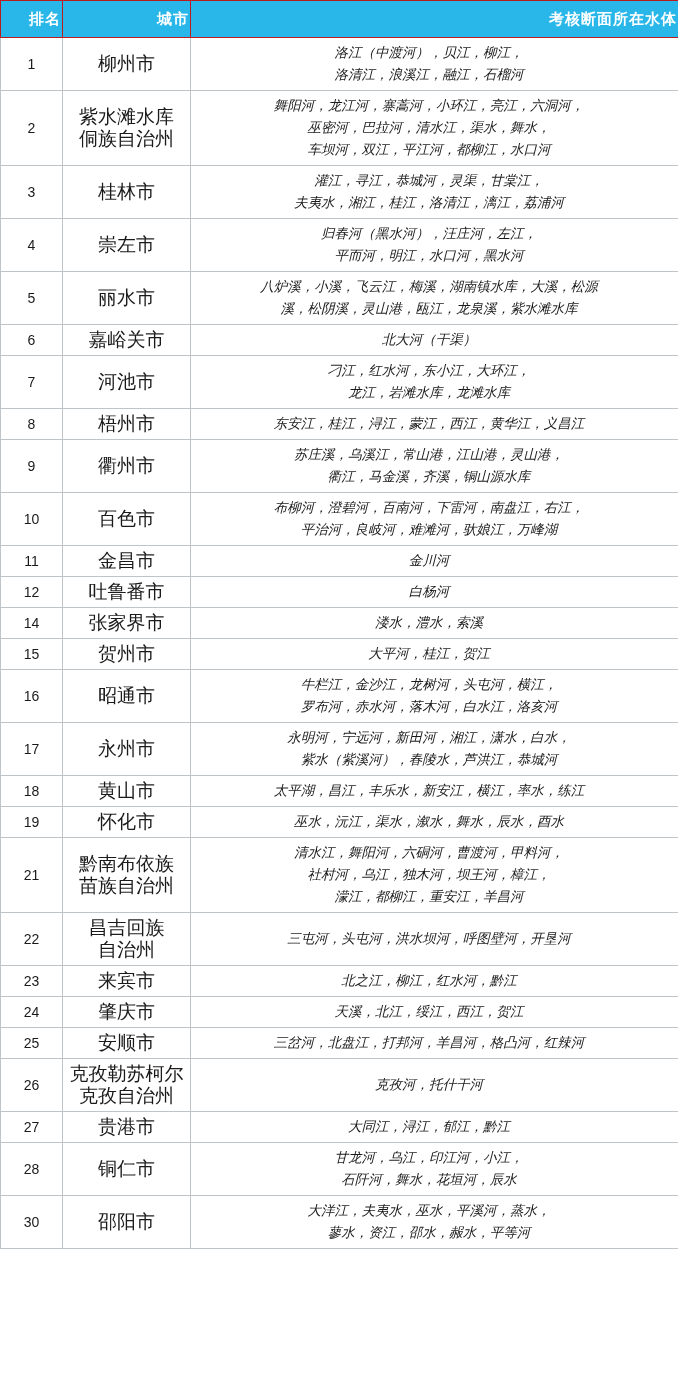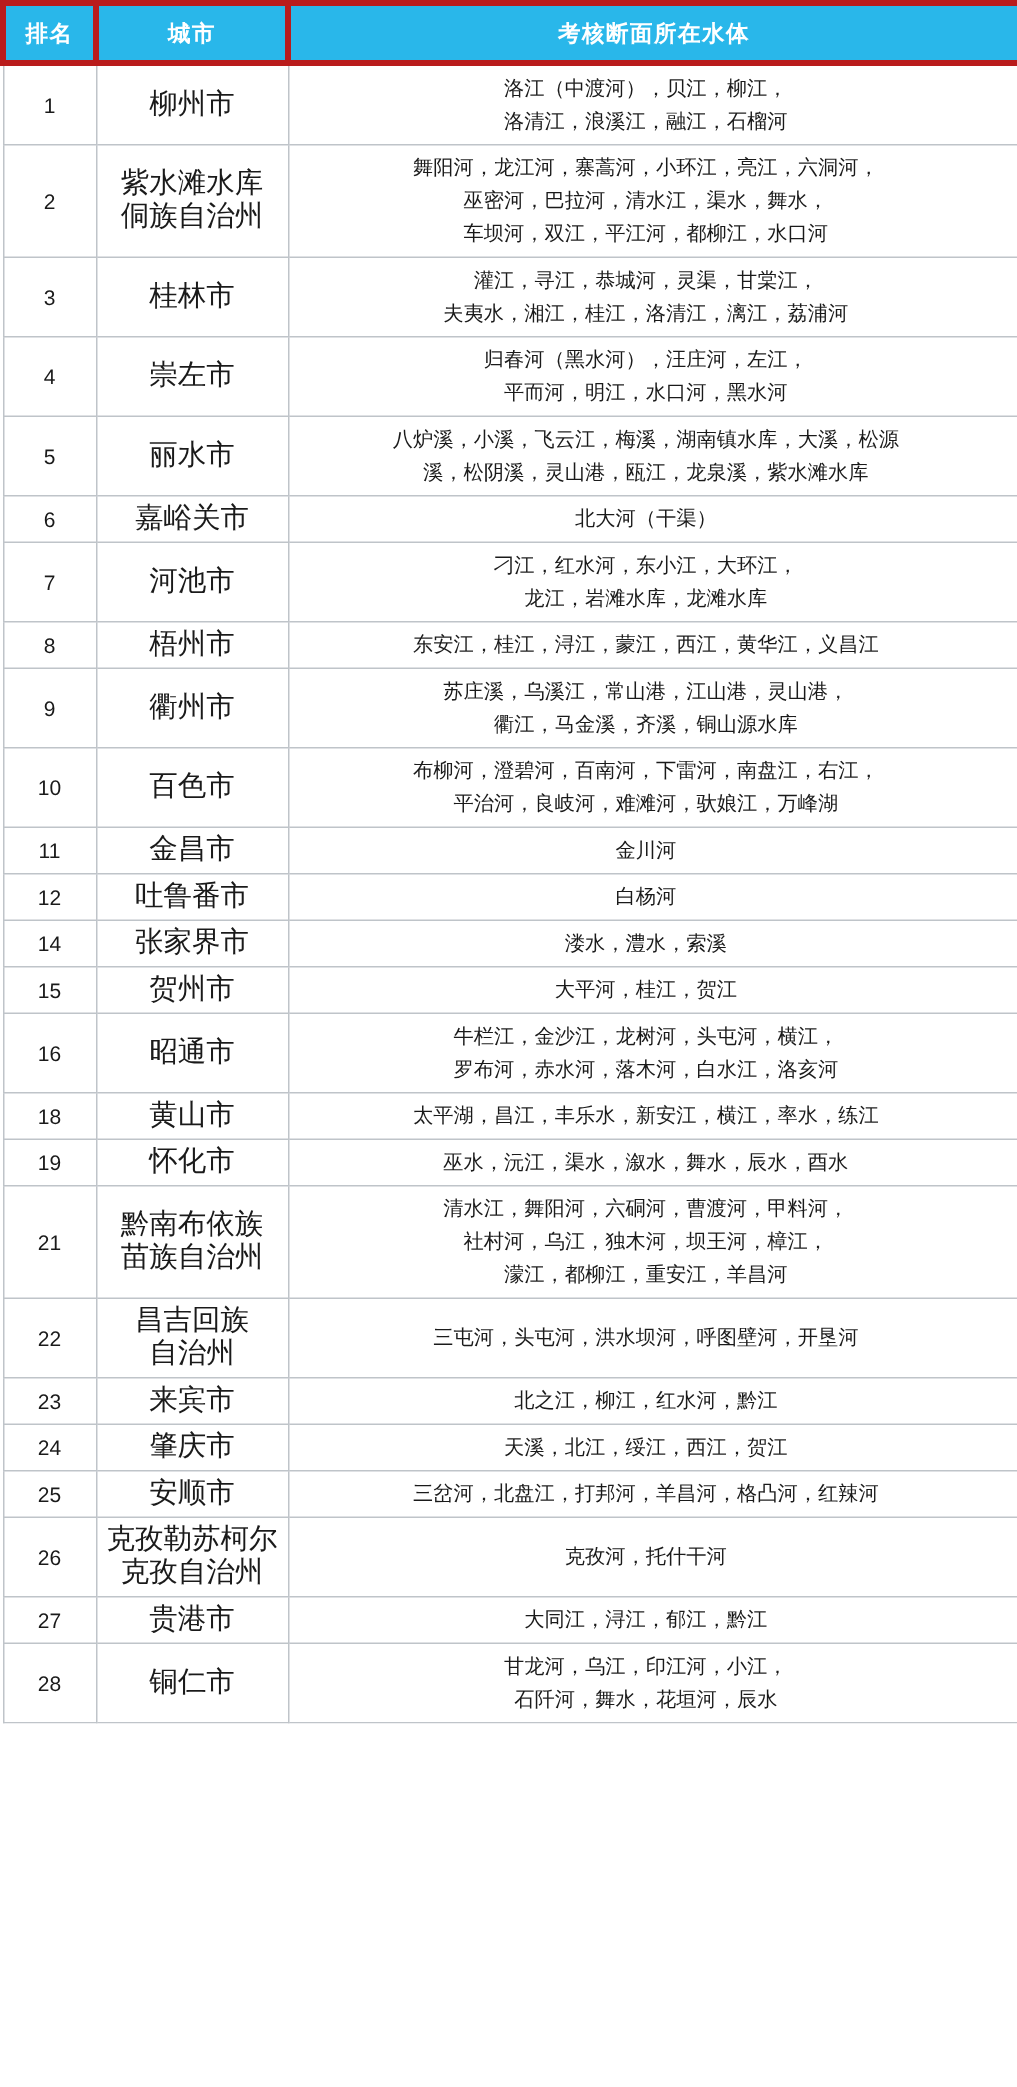--- a/index.html
+++ b/index.html
@@ -22,24 +22,24 @@
   }
   table.ranking-table col.col-rank { width: 62px; }
   table.ranking-table col.col-city { width: 128px; }
   table.ranking-table col.col-water { width: 488px; }
 
   table.ranking-table thead th {
     background: #29b7ea;
     color: #ffffff;
     font-size: 15px;
     font-weight: bold;
-    text-align: center;
+    text-align: right;
     vertical-align: middle;
     height: 34px;
-    border: 4px solid #b91c1c;
+    border: 1px solid #b91c1c;
     letter-spacing: 1px;
   }
   table.ranking-table tbody td {
     border: 1px solid #bfc4c9;
     text-align: center;
     vertical-align: middle;
     font-size: 13.5px;
     color: #1a1a1a;
     padding: 4px 4px;
     line-height: 22px;
@@ -48,20 +48,21 @@
     font-size: 14px;
   }
   table.ranking-table tbody td.city-cell {
     font-size: 19px;
     white-space: pre-line;
   }
   table.ranking-table tbody td.water-cell {
     white-space: pre-line;
     padding-left: 6px;
     padding-right: 17px;
+    font-style: italic;
   }
 </style>
 </head>
 <body>
 
 <div class="table-wrap">
   <table class="ranking-table">
     <colgroup>
       <col class="col-rank">
       <col class="col-city">
@@ -155,20 +156,26 @@
         <td class="city-cell">贺州市</td>
         <td class="water-cell">大平河，桂江，贺江</td>
       </tr>
       <tr>
         <td class="rank-cell">16</td>
         <td class="city-cell">昭通市</td>
         <td class="water-cell">牛栏江，金沙江，龙树河，头屯河，横江，
 罗布河，赤水河，落木河，白水江，洛亥河</td>
       </tr>
       <tr>
+        <td class="rank-cell">17</td>
+        <td class="city-cell">永州市</td>
+        <td class="water-cell">永明河，宁远河，新田河，湘江，潇水，白水，
+紫水（紫溪河），春陵水，芦洪江，恭城河</td>
+      </tr>
+      <tr>
         <td class="rank-cell">18</td>
         <td class="city-cell">黄山市</td>
         <td class="water-cell">太平湖，昌江，丰乐水，新安江，横江，率水，练江</td>
       </tr>
       <tr>
         <td class="rank-cell">19</td>
         <td class="city-cell">怀化市</td>
         <td class="water-cell">巫水，沅江，渠水，溆水，舞水，辰水，酉水</td>
       </tr>
       <tr>
@@ -210,15 +217,21 @@
         <td class="rank-cell">27</td>
         <td class="city-cell">贵港市</td>
         <td class="water-cell">大同江，浔江，郁江，黔江</td>
       </tr>
       <tr>
         <td class="rank-cell">28</td>
         <td class="city-cell">铜仁市</td>
         <td class="water-cell">甘龙河，乌江，印江河，小江，
 石阡河，舞水，花垣河，辰水</td>
       </tr>
+      <tr>
+        <td class="rank-cell">30</td>
+        <td class="city-cell">邵阳市</td>
+        <td class="water-cell">大洋江，夫夷水，巫水，平溪河，蒸水，
+蓼水，资江，邵水，赧水，平等河</td>
+      </tr>
     </tbody>
   </table>
 </div>
 
 </body></html>

